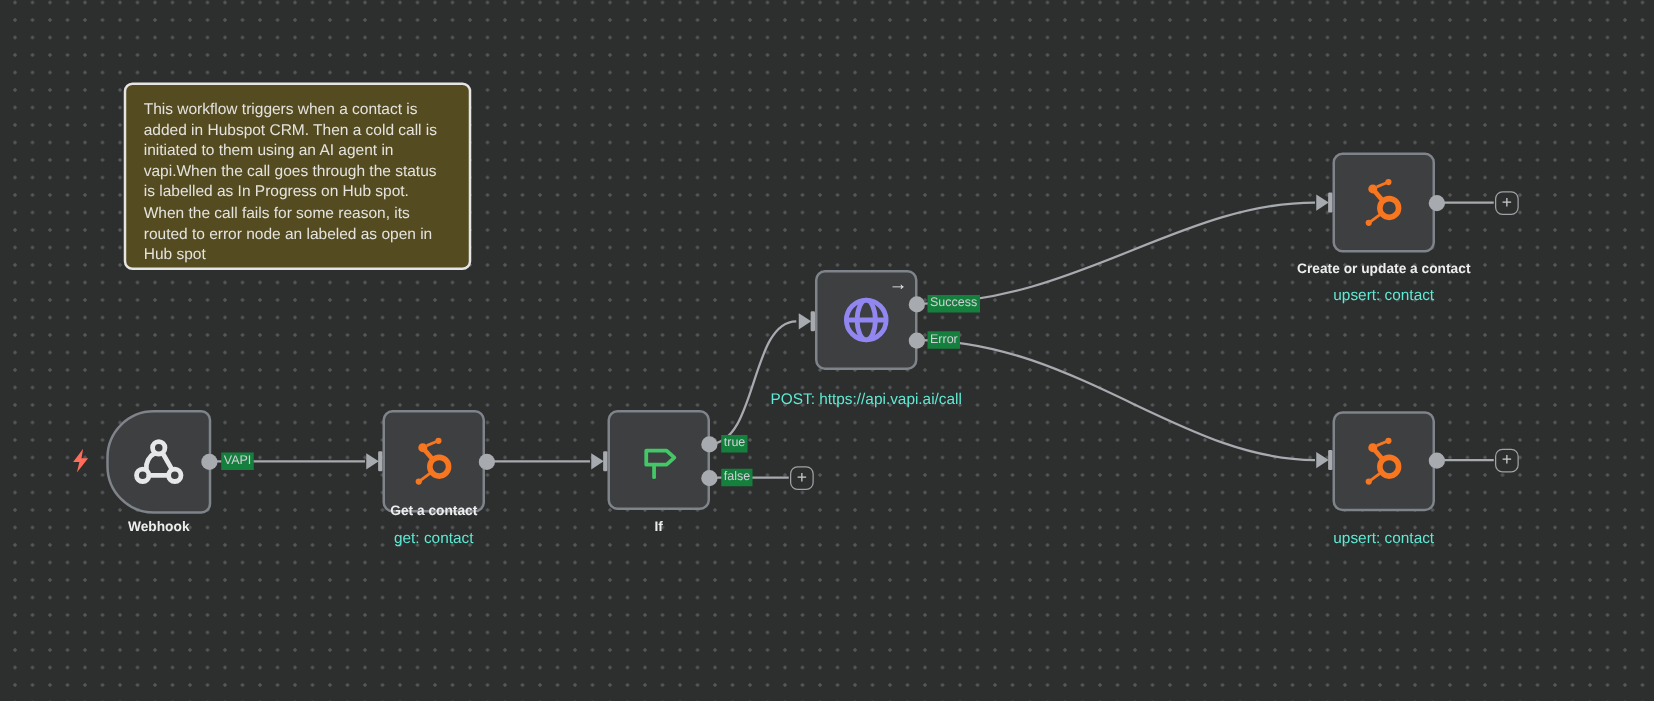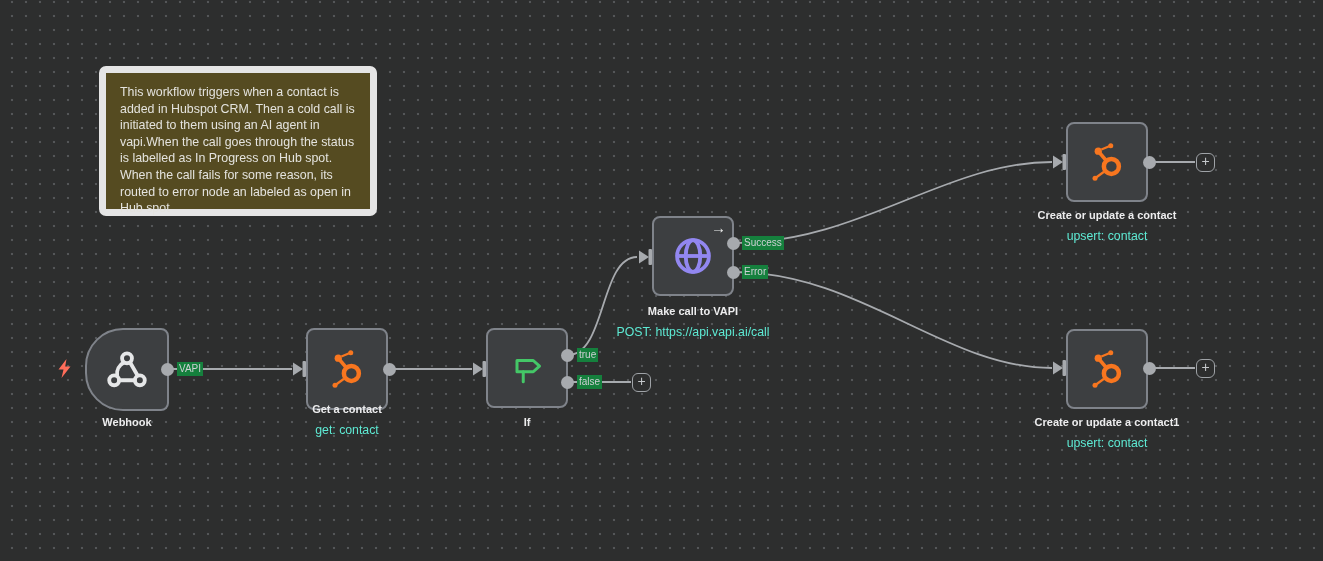--- a/index.html
+++ b/index.html
@@ -7,21 +7,21 @@
     width:1323px;height:561px;position:relative;overflow:hidden;
     font-family:"Liberation Sans", sans-serif;
     background-color:#2d2e2e;
     background-image:radial-gradient(circle, #545658 1.1px, transparent 1.6px);
     background-size:14px 14px;
     background-position:5px 9px;
   }
   #edges{position:absolute;left:0;top:0;z-index:1;}
   .sticky{
     position:absolute;left:99px;top:66px;width:278px;height:150px;box-sizing:border-box;
-    background:#554b21;border:7px solid #e5e5e5;border-radius:7px;
+    background:#554b21;border:2px solid #e5e5e5;border-radius:7px;
     padding:11px 14px;z-index:2;
     color:#e4e3de;font-size:12.4px;line-height:1.34;
   }
   .node{
     position:absolute;box-sizing:border-box;z-index:2;
     background:#3d3f41;border:2px solid #7f838a;border-radius:8px;
     display:flex;align-items:center;justify-content:center;
   }
   .node.trigger{border-radius:38px 8px 8px 38px;}
   .node-label{
@@ -151,21 +151,20 @@
       <line x1="3.7" y1="12" x2="20.3" y2="12"></line>
       <ellipse cx="12" cy="12" rx="3.8" ry="8.3"></ellipse>
     </g>
   </svg>
 </div>
 <div class="port" style="left:727px;top:236.5px;"></div>
 <div class="port" style="left:727px;top:265.5px;"></div>
 <span class="port-label" style="left:742px;top:236px;">Success</span>
 <span class="port-label" style="left:742px;top:265px;">Error</span>
 <div class="node-label" style="left:603px;top:305px;">
-  <div class="node-title">Make call to VAPI</div>
   <div class="node-sub">POST: https://api.vapi.ai/call</div>
 </div>
 
 <div class="node" style="left:1066px;top:122px;width:82px;height:80px;">
   <svg width="40" height="40" viewBox="0 0 32 32">
     <g stroke="#f8761f" fill="none">
       <circle cx="19.5" cy="19.5" r="6" stroke-width="3.6"></circle>
       <line x1="15.4" y1="14.9" x2="9.8" y2="8.3" stroke-width="3"></line>
       <line x1="11.5" y1="6" x2="17.8" y2="3.4" stroke-width="1.8"></line>
       <line x1="13.6" y1="23.8" x2="7.3" y2="28.4" stroke-width="1.8"></line>
@@ -195,15 +194,14 @@
     <g fill="#f8761f">
       <circle cx="9" cy="7.3" r="2.9"></circle>
       <circle cx="19" cy="2.9" r="2"></circle>
       <circle cx="6.4" cy="29" r="2"></circle>
     </g>
   </svg>
 </div>
 <div class="port" style="left:1143px;top:361.5px;"></div>
 <div class="plus-btn" style="left:1196px;top:359px;">+</div>
 <div class="node-label" style="left:1017px;top:416px;">
-  <div class="node-title" style="width:160px;margin:0 auto;">Create or update a contact1</div>
   <div class="node-sub">upsert: contact</div>
 </div>
 
 </body></html>

